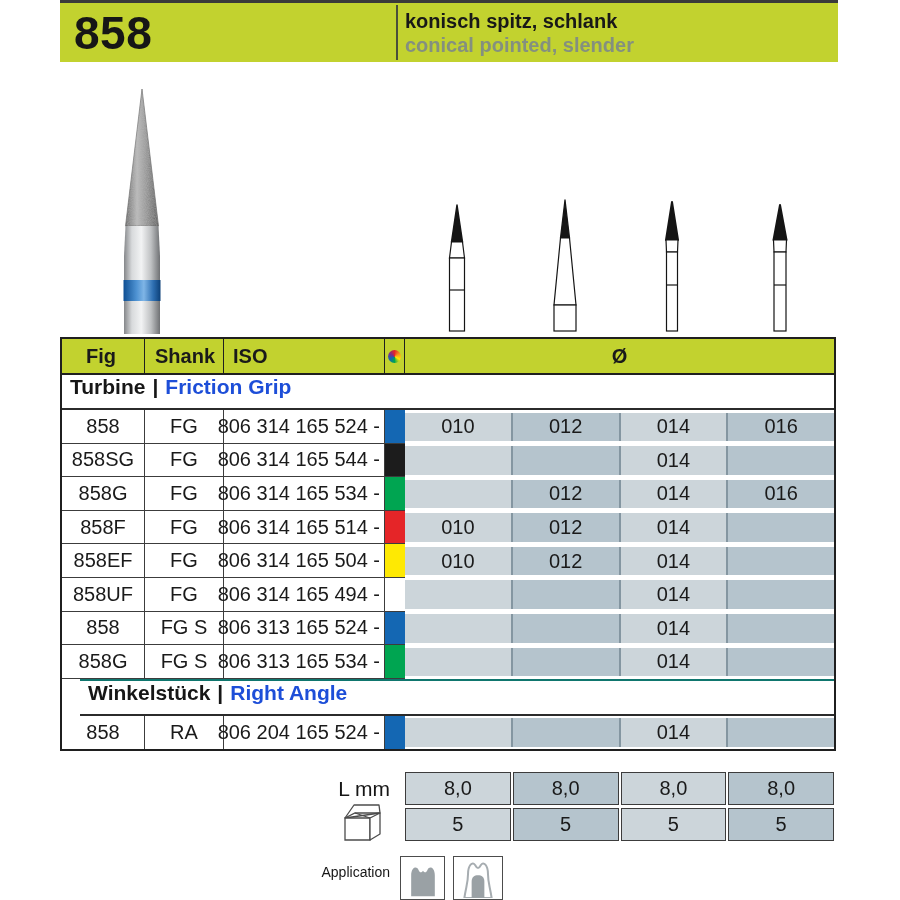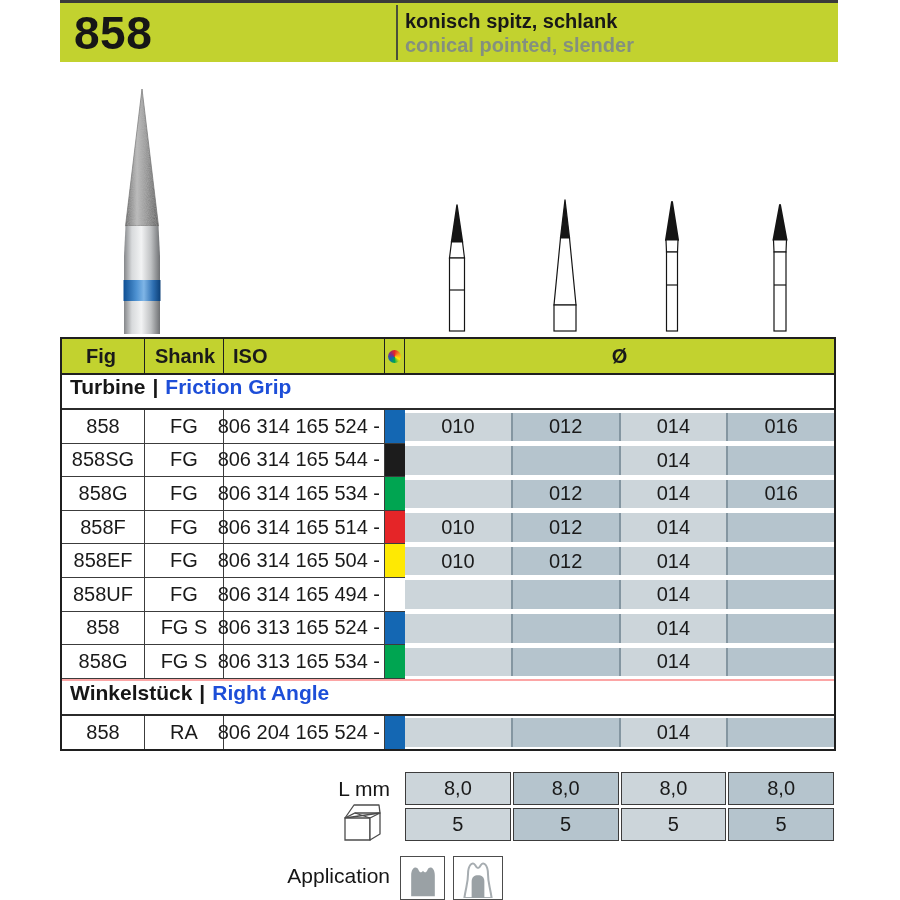--- a/index.html
+++ b/index.html
@@ -27,21 +27,21 @@
   .th-fig{width:83px;padding-left:24px;}
   .th-shank{width:79px;padding-left:10px;}
   .th-iso{width:161px;padding-left:9px;}
   .th-sw{width:20px;padding:0;justify-content:center;}
   .th-dia{flex:1;border-right:none;padding:0;justify-content:center;}
   .wheel{width:13px;height:13px;border-radius:50%;
          background:conic-gradient(#e52528,#f7941d,#fee903,#00a551,#1467b3,#7b2e8d,#e52528);}
 
   .sect{display:flex;align-items:flex-start;height:33px;background:#fff;border-bottom:2px solid #2b2b2b;
         padding-left:8px;font-size:21px;font-weight:700;}
-  .sect.with-top{border-top:2px solid #fca5a5;}
+  .sect.with-top{border-top:2px solid #0f766e;margin-left:18px;}
   .sect-de{color:#161616;}
   .sect-pipe{color:#161616;margin:0 7px;}
   .sect-en{color:#1d4ed8;}
 
   .row{display:flex;height:33.6px;}
   .rleft{display:flex;width:343px;box-sizing:border-box;border-bottom:1px solid #3c3c3c;}
   .row.last .rleft{border-bottom:none;}
   .cd{display:flex;align-items:center;justify-content:center;box-sizing:border-box;
       border-right:1px solid #3c3c3c;font-size:20px;}
   .c-fig{width:83px;}
@@ -60,21 +60,21 @@
   .mcell{flex:1;box-sizing:border-box;border:1px solid #3c3c3c;margin-right:2px;
          display:flex;align-items:center;justify-content:center;font-size:20px;text-align:center;}
   .mcell:last-child{margin-right:0;}
   .mcell.light{background:#ccd5da;}
   .mcell.dark{background:#b5c4cd;}
 
   .lmm-label{position:absolute;left:243px;top:777px;width:147px;text-align:right;
              font-size:21px;line-height:24px;color:#161616;}
   .box-icon{position:absolute;left:334px;top:801px;}
   .app-label{position:absolute;left:200px;top:864px;width:190px;text-align:right;
-             font-size:21px;color:#161616;}
+             font-size:14px;color:#161616;}
   .app-icon{position:absolute;top:856px;width:45px;height:44px;box-sizing:border-box;
             border:1.5px solid #4c4c4c;background:#fff;display:flex;align-items:center;justify-content:center;}
   .app-icon.first{left:400px;}
   .app-icon.second{left:453px;width:50px;}
 </style>
 </head>
 <body>
 
 <div class="page">
 

